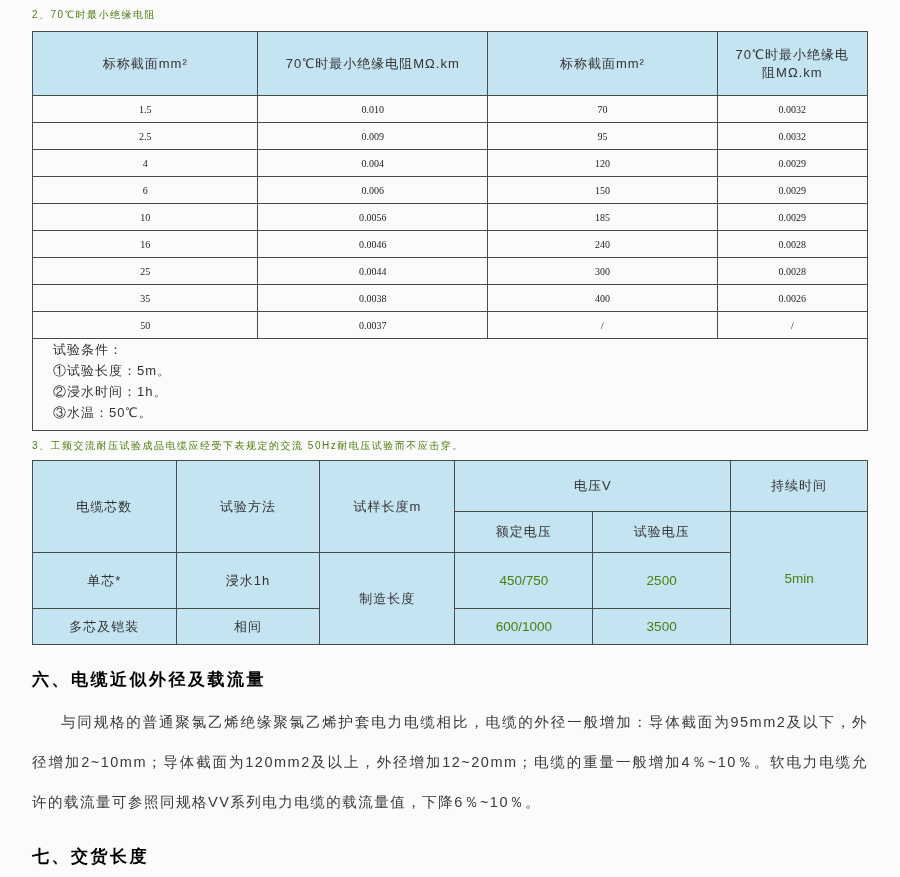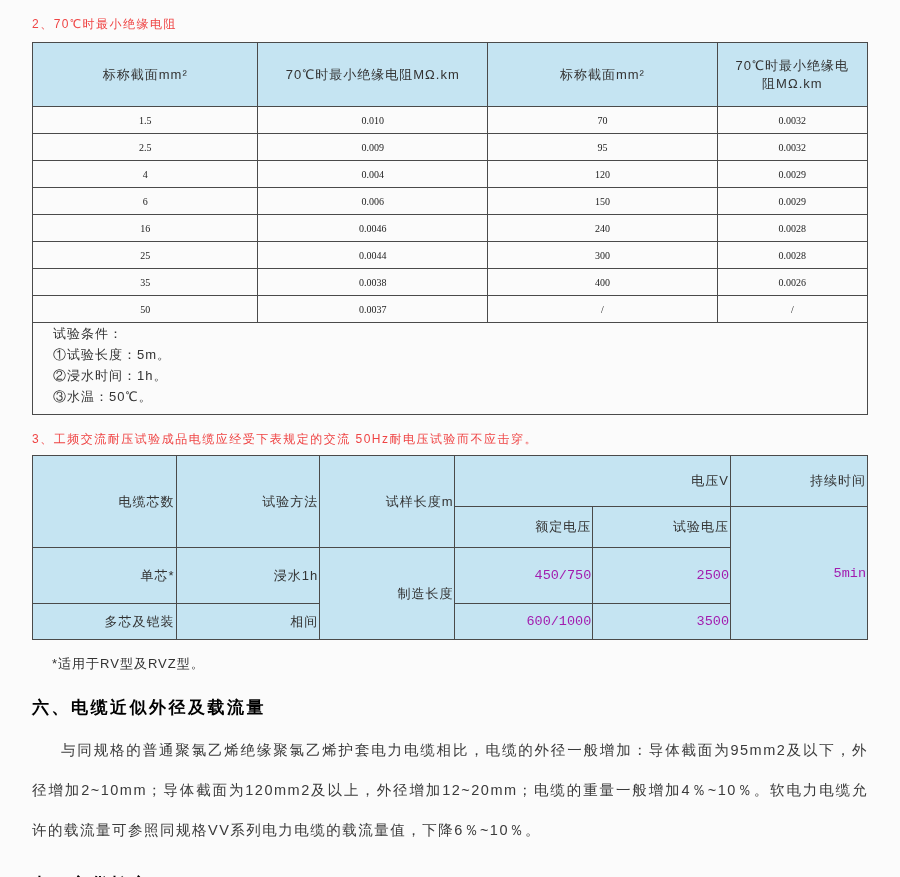--- a/index.html
+++ b/index.html
@@ -7,24 +7,23 @@
     width:900px;height:877px;
     background:#fbfbfb;
     font-family:"Liberation Sans",sans-serif;
     color:#3a3a3a;
     overflow:hidden;
   }
   .page{padding:0 32px;box-sizing:border-box;width:900px;}
 
   .sec-num-title{
     padding-top:8px;
-    font-size:12px;
+    font-size:10px;
     letter-spacing:1.5px;
-    color:#ef4444;
-    margin-top:8px;
+    color:#4d7c0f;
   }
 
   
   table.t1{
     width:100%;
     border-collapse:collapse;
     margin-top:9px;
     table-layout:fixed;
   }
   table.t1 th, table.t1 td{
@@ -62,31 +61,31 @@
   
   table.t2{
     width:100%;
     border-collapse:collapse;
     margin-top:7px;
     table-layout:fixed;
   }
   table.t2 td{
     border:1px solid #4a4a4a;
     background:#c5e4f2;
-    text-align:right;
+    text-align:center;
     vertical-align:middle;
     font-size:13px;
     letter-spacing:1px;
     color:#333;
   }
   table.t2 td.serif{
-    font-family:Liberation Mono, monospace;
+    font-family:Liberation Sans, sans-serif;
     font-size:13.5px;
     letter-spacing:0;
-    color:#a21caf;
+    color:#4d7c0f;
   }
   table.t2 tr.hr1 td{height:48px;}
   table.t2 tr.hr2 td{height:38px;}
   table.t2 tr.dr1 td{height:53px;}
   table.t2 tr.dr2 td{height:33px;}
   .t2-c1{width:17.2%;} .t2-c2{width:17.2%;} .t2-c3{width:16.2%;}
   .t2-c4{width:16.5%;} .t2-c5{width:16.5%;} .t2-c6{width:16.4%;}
 
   .footnote{
     margin-top:15px;
@@ -152,20 +151,26 @@
       <tr>
         <td>4</td>
         <td>0.004</td>
         <td>120</td>
         <td>0.0029</td>
       </tr>
       <tr>
         <td>6</td>
         <td>0.006</td>
         <td>150</td>
+        <td>0.0029</td>
+      </tr>
+      <tr>
+        <td>10</td>
+        <td>0.0056</td>
+        <td>185</td>
         <td>0.0029</td>
       </tr>
       <tr>
         <td>16</td>
         <td>0.0046</td>
         <td>240</td>
         <td>0.0028</td>
       </tr>
       <tr>
         <td>25</td>
@@ -229,21 +234,20 @@
       </tr>
       <tr class="dr2">
         <td>多芯及铠装</td>
         <td>相间</td>
         <td class="serif">600/1000</td>
         <td class="serif">3500</td>
       </tr>
     </tbody>
   </table>
 
-  <div class="footnote">*适用于RV型及RVZ型。</div>
 
   <div class="blue-heading">六、电缆近似外径及载流量</div>
 
   <div class="para">与同规格的普通聚氯乙烯绝缘聚氯乙烯护套电力电缆相比，电缆的外径一般增加：导体截面为95mm2及以下，外径增加2~10mm；导体截面为120mm2及以上，外径增加12~20mm；电缆的重量一般增加4％~10％。软电力电缆允许的载流量可参照同规格VV系列电力电缆的载流量值，下降6％~10％。</div>
 
   <div class="blue-heading">七、交货长度</div>
 
 </div>
 
 </body></html>

